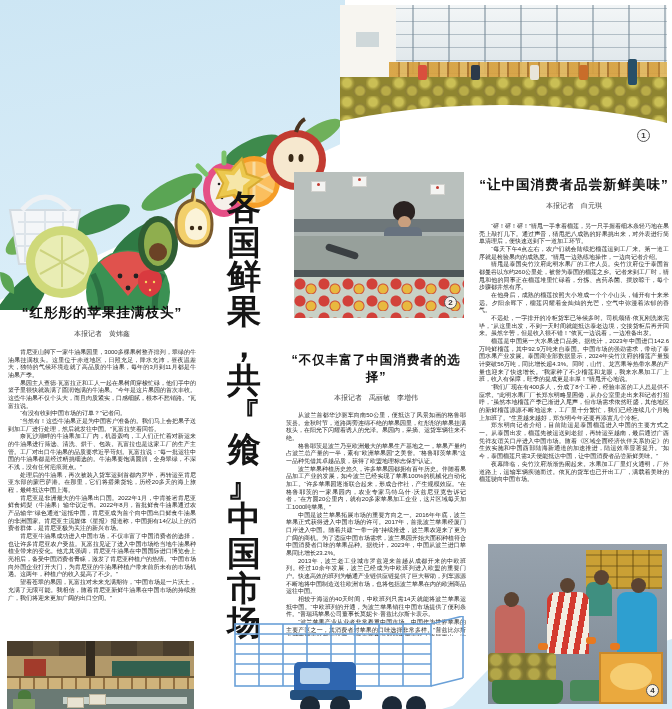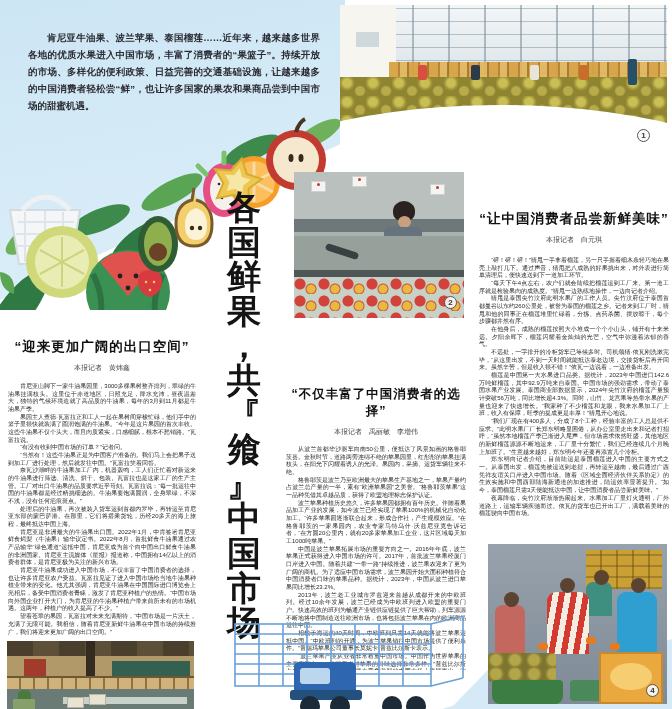--- a/index.html
+++ b/index.html
@@ -15,21 +15,21 @@
          text-align:justify;text-indent:2em;font-weight:bold;}
 
   
   .headline{left:197px;top:190px;width:94px;height:452px;display:flex;flex-direction:column;
             align-items:center;justify-content:flex-start;font-size:34px;line-height:1.02;
             font-weight:900;color:#141414;letter-spacing:0;}
   .headline div{height:34.6px;display:flex;align-items:center;justify-content:center;}
 
   
   .article{color:#222;}
-  .a-title{font-weight:bold;color:#111;text-align:center;letter-spacing:1px;margin-top:34px;}
+  .a-title{font-weight:bold;color:#111;text-align:center;letter-spacing:1px;}
   .a-byline{text-align:center;color:#444;margin-top:7px;}
   .a-body{overflow:hidden;font-size:6px;line-height:1.28;color:#2a2a2a;}
   .a-body p{margin:0;text-indent:2em;text-align:justify;}
 
   .art-left{left:8px;top:304px;width:188px;}
   .art-left .a-title{font-size:13.5px;}
   .art-left .a-byline{font-size:7px;}
   .art-left .a-body{margin-top:10px;height:282px;}
 
   .art-mid{left:286px;top:352px;width:180px;}
@@ -131,21 +131,20 @@
       clip-path:polygon(100% 0,100% 100%,0 100%);}
   .gap-wedge{left:450px;top:662px;width:40px;height:47px;background:#d5eaf6;
       clip-path:polygon(100% 12%,100% 100%,0 100%);}
 </style>
 </head>
 <body>
 
 <div class="page">
 
   <div class="abs sky"></div>
-  <div class="abs intro">肯尼亚牛油果、波兰苹果、泰国榴莲……近年来，越来越多世界各地的优质水果进入中国市场，丰富了消费者的“果篮子”。持续开放的市场、多样化的便利政策、日益完善的交通基础设施，让越来越多的中国消费者轻松尝“鲜”，也让许多国家的果农和果商品尝到中国市场的甜蜜机遇。</div>
 
   <svg class="abs fruits-svg" viewBox="0 0 348 218">
     <g>
       <ellipse cx="18" cy="215" rx="44" ry="16" transform="rotate(-52 18 215)" fill="#2f7a44"></ellipse>
       <ellipse cx="36" cy="140" rx="36" ry="12" transform="rotate(-35 36 140)" fill="#6fb05a"></ellipse>
       <ellipse cx="100" cy="128" rx="32" ry="11" transform="rotate(-22 100 128)" fill="#3e8a4c"></ellipse>
       <ellipse cx="172" cy="100" rx="34" ry="11" transform="rotate(-28 172 100)" fill="#5aa554"></ellipse>
       <ellipse cx="252" cy="58" rx="30" ry="10" transform="rotate(-25 252 58)" fill="#3e8a4c"></ellipse>
       <ellipse cx="318" cy="42" rx="26" ry="9" transform="rotate(-30 318 42)" fill="#6fb05a"></ellipse>
       <ellipse cx="135" cy="150" rx="30" ry="10" transform="rotate(-40 135 150)" fill="#2f7a44"></ellipse>
@@ -266,21 +265,21 @@
     <div class="abs p2-face"></div>
     <div class="abs p2-bodyv"></div>
     <div class="abs p2-mid"></div>
     <div class="abs p2-arm"></div>
     <div class="abs p2-belt"></div>
     <div class="abs p2-apples"></div>
     <div class="badge" style="right:7px;bottom:9px;">2</div>
   </div>
 
   <div class="abs article art-left">
-    <div class="a-title">“迎来更加广阔的出口空间”</div>
+    <div class="a-title">“红彤彤的苹果挂满枝头”</div>
     <div class="a-byline">本报记者　黄炜鑫</div>
     <div class="a-body">
         <p>肯尼亚山脚下一家牛油果园里，3000多棵果树整齐排列，翠绿的牛油果挂满枝头。这里位于赤道地区，日照充足，降水充沛，昼夜温差大，独特的气候环境造就了高品质的牛油果，每年的3月到11月都是牛油果产季。</p>
         <p>果园主人查德·瓦富拉正和工人一起在果树间穿梭忙碌，他们手中的篮子里很快就装满了圆润饱满的牛油果。“今年是这片果园的首次丰收。这些牛油果不仅个头大，而且肉质紧实，口感细腻，根本不愁销路。”瓦富拉说。</p>
         <p>“有没有收到中国市场的订单？”记者问。</p>
         <p>“当然有！这些牛油果正是为中国客户准备的。我们马上会把果子送到加工厂进行处理，然后就发往中国。”瓦富拉笑着回答。</p>
         <p>奈瓦沙湖畔的牛油果加工厂内，机器轰鸣，工人们正忙着对新运来的牛油果进行筛选、清洗、烘干、包装。瓦富拉也是这家工厂的生产主管。工厂对出口牛油果的品质要求近乎苛刻。瓦富拉说：“每一批运往中国的牛油果都是经过精挑细选的。牛油果要饱满圆润，全身翠绿，不深不浅，没有任何疤痕斑点。”</p>
         <p>处理后的牛油果，再次被装入货车运到首都内罗毕，再转运至肯尼亚东部的蒙巴萨港。在那里，它们将搭乘货轮，历经20多天的海上旅程，最终抵达中国上海。</p>
         <p>肯尼亚是非洲最大的牛油果出口国。2022年1月，中肯签署肯尼亚鲜食鳄梨（牛油果）输华议定书。2022年8月，首批鲜食牛油果通过农产品输华“绿色通道”运抵中国，肯尼亚成为首个向中国出口鲜食牛油果的非洲国家。肯尼亚主流媒体《星报》报道称，中国拥有14亿以上的消费者群体，是肯尼亚极为关注的新兴市场。</p>
         <p>肯尼亚牛油果成功进入中国市场，不仅丰富了中国消费者的选择，也让许多肯尼亚农户受益。瓦富拉见证了进入中国市场给当地牛油果种植业带来的变化。他尤其强调，肯尼亚牛油果在中国国际进口博览会上亮相后，备受中国消费者青睐，激发了肯尼亚种植户的热情。“中国市场向外国企业打开大门，为肯尼亚的牛油果种植户带来前所未有的市场机遇。这两年，种植户的收入提高了不少。”</p>

